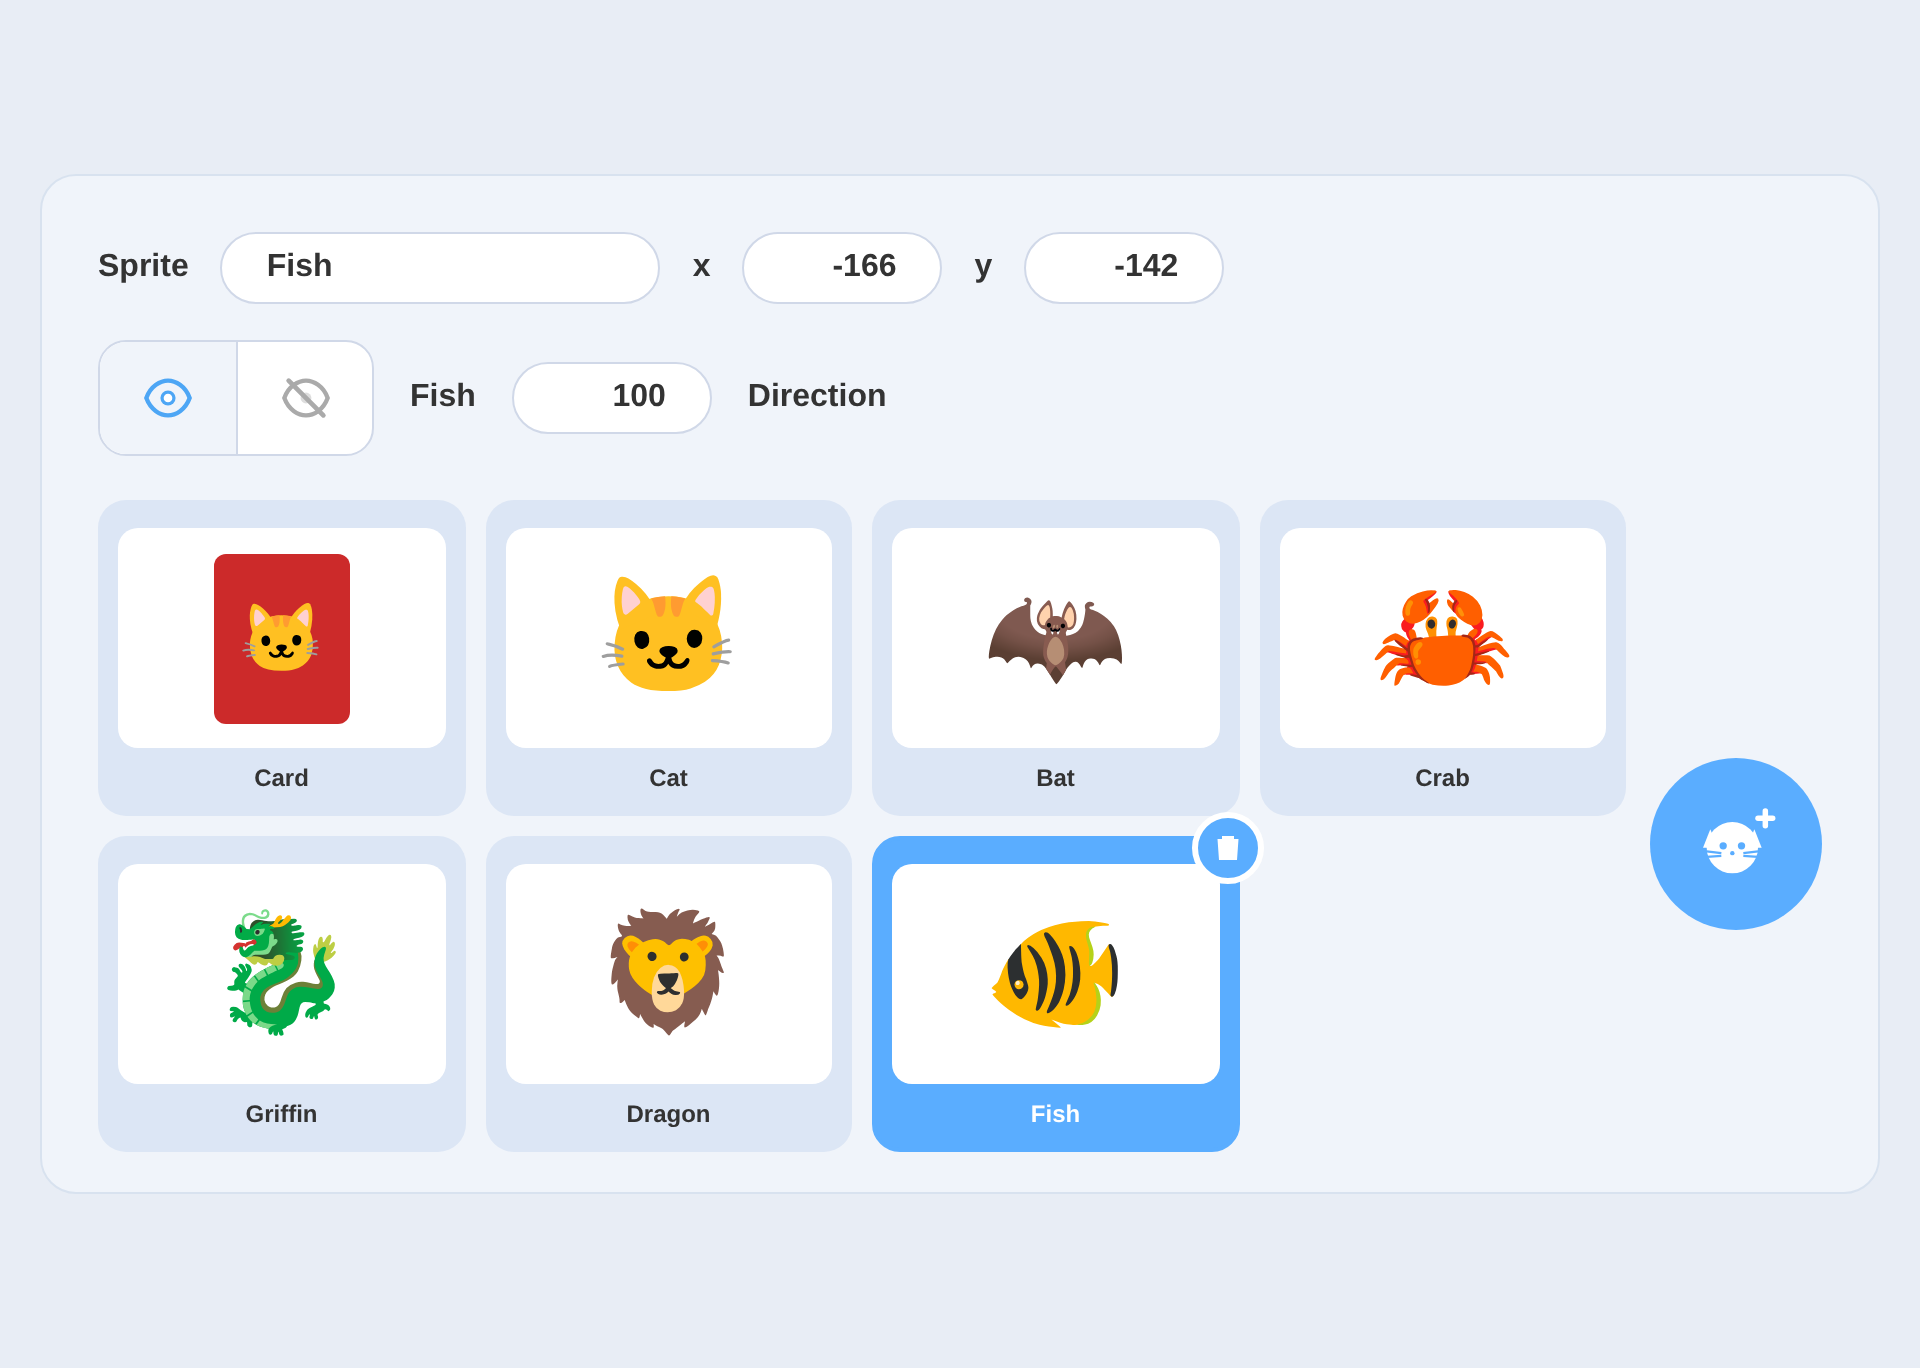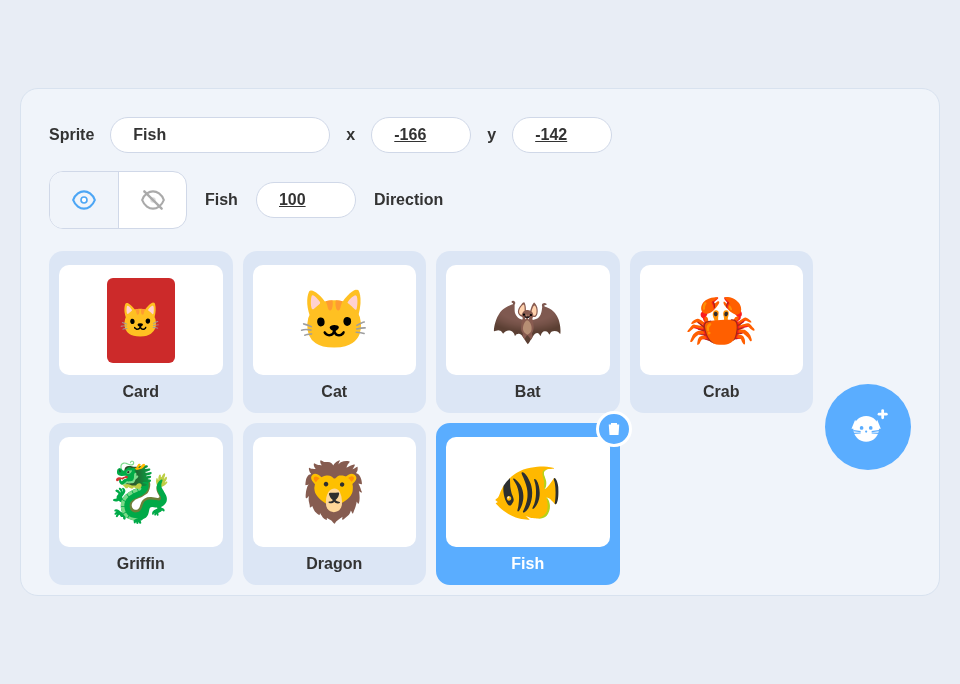--- a/index.html
+++ b/index.html
@@ -8,21 +8,21 @@
       display: flex;
       align-items: center;
       justify-content: center;
       min-height: 100vh;
       font-family: -apple-system, BlinkMacSystemFont, 'Segoe UI', sans-serif;
     }
     .panel {
       background: #f0f4fa;
       border-radius: 18px;
       width: 920px;
-      padding: 28px 28px 10px 28px;
+      padding: 28px 28px 20px 28px;
       border: 1.5px solid #d8e2ef;
     }
     
     .top-row {
       display: flex;
       align-items: center;
       gap: 16px;
       margin-bottom: 18px;
     }
     .label {
@@ -42,22 +42,21 @@
       outline: none;
       text-align: center;
     }
     .pill-input.sprite-name {
       width: 220px;
       text-align: left;
       padding-left: 22px;
     }
     .pill-input.coord {
       width: 100px;
-      text-align: left;
-      text-decoration: underline;
+      text-align: right;
     }
 
     
     .second-row {
       display: flex;
       align-items: center;
       gap: 18px;
       margin-bottom: 22px;
     }
     .vis-toggle {
@@ -121,21 +120,21 @@
       overflow: hidden;
     }
     .sprite-card.selected .sprite-img-area {
       background: white;
     }
     .sprite-emoji {
       font-size: 58px;
       line-height: 1;
     }
     .sprite-label {
-      font-size: 16px;
+      font-size: 12px;
       font-weight: 600;
       color: #333;
       text-align: right;
     }
 
     
     .delete-badge {
       position: absolute;
       top: -14px;
       right: -14px;

